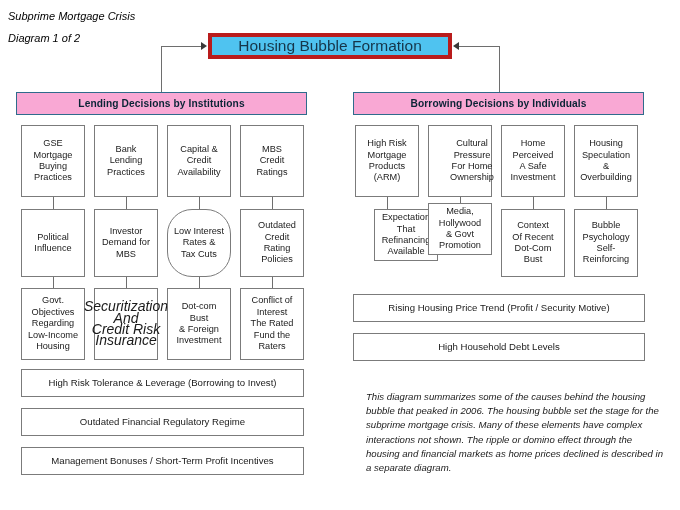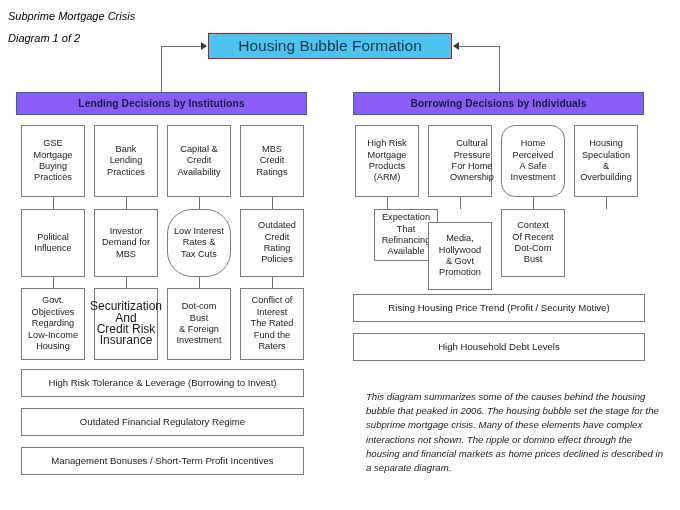--- a/index.html
+++ b/index.html
@@ -35,35 +35,35 @@
     font-size: 9.2px;
     color: #1a1a1a;
     line-height: 11.4px;
     padding: 2px 2px;
     white-space: pre-line;
   }
   .box.wide { font-size: 9.6px; }
 
   .hdr {
     position: absolute;
-    background: #8b5cf6;
+    background: #f9a8d4;
     border: 1px solid #2f6b8c;
     display: flex;
     align-items: center;
     justify-content: center;
     font-size: 10.2px;
     font-weight: bold;
     color: #0b2436;
     letter-spacing: .1px;
   }
 
   .top-node {
     position: absolute;
     background: #4FC3F0;
-    border: 1px solid #b91c1c;
+    border: 4px solid #b91c1c;
     display: flex;
     align-items: center;
     justify-content: center;
     font-size: 15.5px;
     color: #16364a;
   }
 
   
   .vline { position: absolute; width: 1px; background: #6e6e6e; }
   .hline { position: absolute; height: 1px; background: #6e6e6e; }
@@ -148,21 +148,21 @@
   <div class="vline" style="left:53px;  top:277px; height:11px;"></div>
   <div class="vline" style="left:126px; top:277px; height:11px;"></div>
   <div class="vline" style="left:199px; top:277px; height:11px;"></div>
   <div class="vline" style="left:272px; top:277px; height:11px;"></div>
 
   <div class="box" style="left:21px; top:288px; width:64px; height:72px;">Govt.
 Objectives
 Regarding
 Low-Income
 Housing</div>
-  <div class="box" style="left:94px; top:288px; width:64px; height:72px; font-size:12px;">Securitization
+  <div class="box" style="left:94px; top:288px; width:64px; height:72px; font-size:14px;font-style:italic;">Securitization
 And
 Credit Risk
 Insurance</div>
   <div class="box" style="left:167px; top:288px; width:64px; height:72px;">Dot-com
 Bust
 &amp; Foreign
 Investment</div>
   <div class="box" style="left:240px; top:288px; width:64px; height:72px;">Conflict of
 Interest
 The Rated
@@ -176,45 +176,49 @@
   <div class="hdr" style="left:353px; top:92px; width:291px; height:23px;">Borrowing Decisions by Individuals</div>
 
   <div class="box" style="left:355px; top:125px; width:64px; height:72px;">High Risk
 Mortgage
 Products
 (ARM)</div>
   <div class="box" style="left:428px; top:125px; width:64px; height:72px;padding-left:26px;">Cultural
 Pressure
 For Home
 Ownership</div>
-  <div class="box" style="left:501px; top:125px; width:64px; height:72px;border-radius:14px;">Home
+  <div class="box" style="left:501px; top:125px; width:64px; height:72px;">Home
 Perceived
 A Safe
 Investment</div>
   <div class="box" style="left:574px; top:125px; width:64px; height:72px;">Housing
 Speculation
 &amp;
 Overbuilding</div>
 
   <div class="vline" style="left:387px; top:197px; height:12px;"></div>
   <div class="vline" style="left:460px; top:197px; height:12px;"></div>
   <div class="vline" style="left:533px; top:197px; height:12px;"></div>
   <div class="vline" style="left:606px; top:197px; height:12px;"></div>
 
   <div class="box" style="left:355px; top:209px; width:64px; height:52px;margin-left:19px;">Expectation
 That
 Refinancing
 Available</div>
-  <div class="box" style="left:428px; top:222px; width:64px; height:68px;">Media,
+  <div class="box" style="left:428px; top:203px; width:64px; height:52px;">Media,
 Hollywood
 &amp; Govt
 Promotion</div>
   <div class="box" style="left:501px; top:209px; width:64px; height:68px;">Context
 Of Recent
 Dot-Com
 Bust</div>
+  <div class="box" style="left:574px; top:209px; width:64px; height:68px;">Bubble
+Psychology
+Self-
+Reinforcing</div>
 
   <div class="box wide" style="left:353px; top:294px; width:292px; height:28px;">Rising Housing Price Trend (Profit / Security Motive)</div>
   <div class="box wide" style="left:353px; top:333px; width:292px; height:28px;">High Household Debt Levels</div>
 
   <div class="caption" style="left:366px; top:390px;">This diagram summarizes some of the causes behind the housing bubble that peaked in 2006.  The housing bubble set the stage for the subprime mortgage crisis. Many of these elements have complex interactions not shown.  The ripple or domino effect through the housing and financial markets as home prices declined is described in a separate diagram.</div>
 
 </div>
 
 </body></html>

